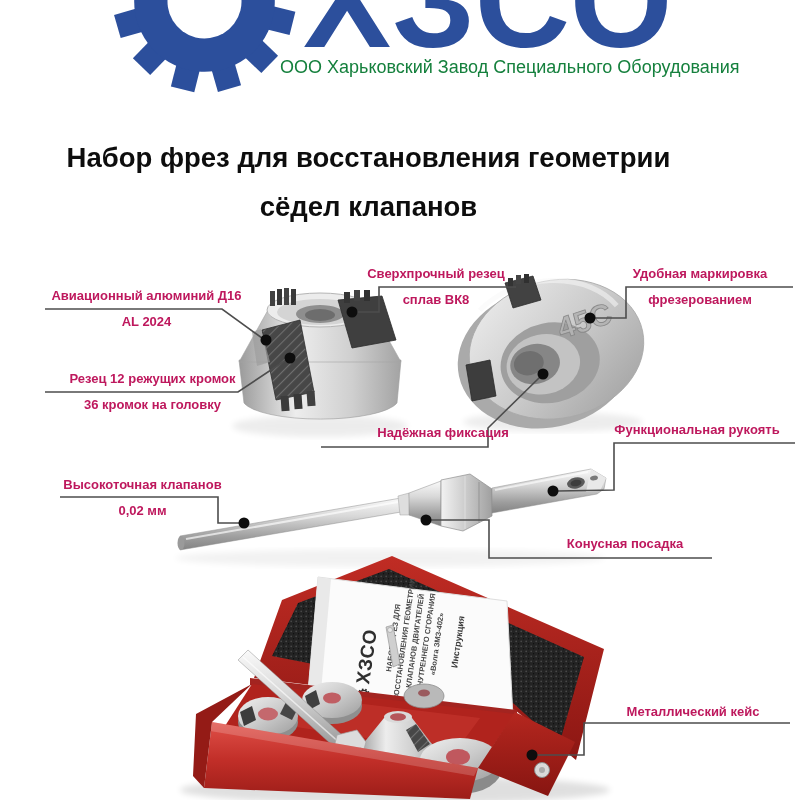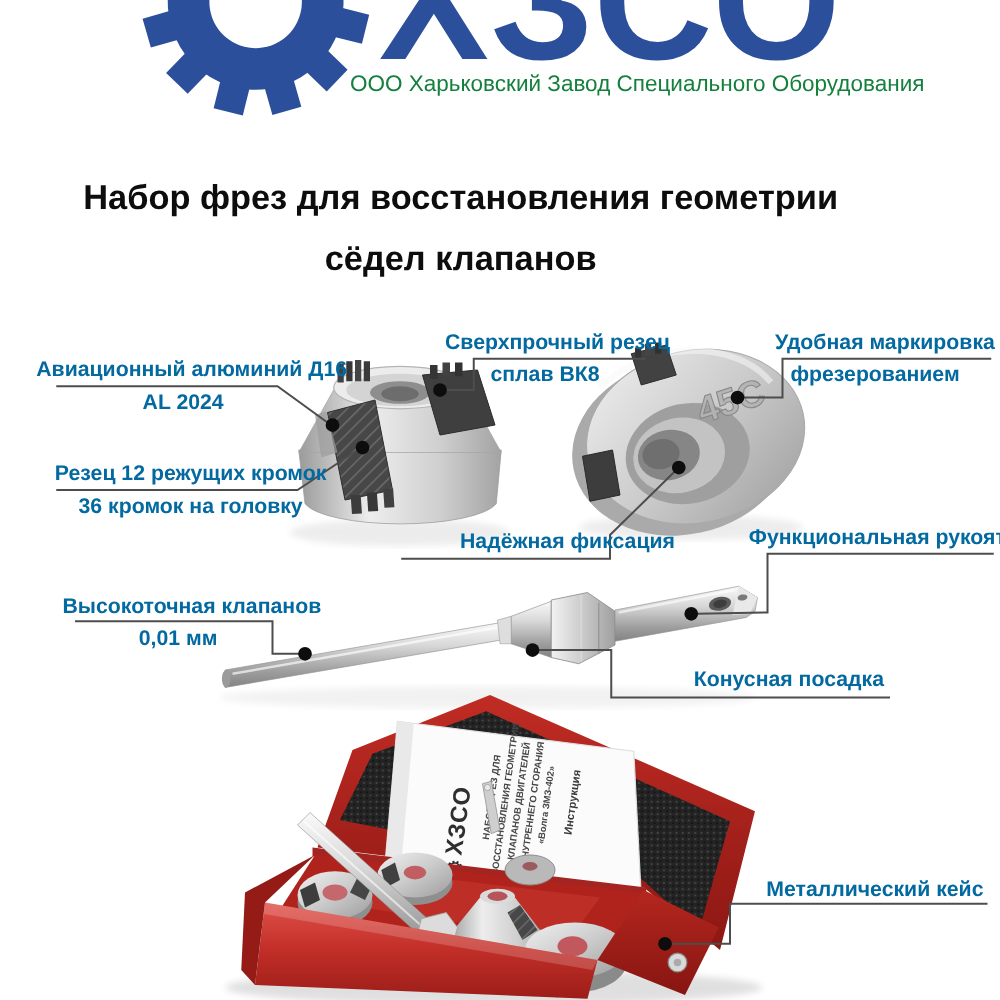--- a/index.html
+++ b/index.html
@@ -7,22 +7,22 @@
        font-family:"Liberation Sans",sans-serif;}
   .page{position:relative;width:800px;height:800px;}
   svg.scene{position:absolute;left:0;top:0;width:800px;height:800px;}
   .gearwrap{position:absolute;left:112px;top:-91px;width:185px;height:185px;}
   .brand{position:absolute;left:303px;top:-64px;font-size:132px;font-weight:bold;
          color:#2c4f9c;letter-spacing:3px;line-height:1;white-space:nowrap;}
   .company{position:absolute;left:280px;top:57px;width:440px;text-align:left;
            font-size:18px;color:#15803d;white-space:nowrap;}
   .title{position:absolute;left:0;top:133px;width:737px;text-align:center;
          font-weight:bold;font-size:27.5px;line-height:49px;color:#0d0d0d;}
-  .lab{position:absolute;text-align:center;font-weight:bold;font-size:17px;
-       line-height:26px;color:#0369a1;white-space:nowrap;}
+  .lab{position:absolute;text-align:center;font-weight:bold;font-size:13px;
+       line-height:26px;color:#be185d;white-space:nowrap;}
   .lab span{display:block;}
   .lab-aluminum{left:29px;top:283px;width:235px;}
   .lab-carbide{left:356px;top:261px;width:160px;}
   .lab-marking{left:620px;top:261px;width:160px;}
   .lab-edges{left:35px;top:366px;width:235px;}
   .lab-fixation{left:325px;top:420px;width:150px;margin-left:43px;}
   .lab-handle{left:599px;top:417px;width:196px;}
   .lab-grinding{left:50px;top:472px;width:185px;}
   .lab-taper{left:555px;top:531px;width:140px;text-align:center;}
   .lab-case{left:613px;top:699px;width:160px;}
@@ -297,21 +297,21 @@
     <span>36 кромок на головку</span>
   </div>
   <div class="lab lab-fixation">
     <span>Надёжная фиксация</span>
   </div>
   <div class="lab lab-handle">
     <span>Функциональная рукоять</span>
   </div>
   <div class="lab lab-grinding">
     <span>Высокоточная клапанов</span>
-    <span>0,01 мм</span>
+    <span>0,02 мм</span>
   </div>
   <div class="lab lab-taper">
     <span>Конусная посадка</span>
   </div>
   <div class="lab lab-case">
     <span>Металлический кейс</span>
   </div>
 
 </div>
 

